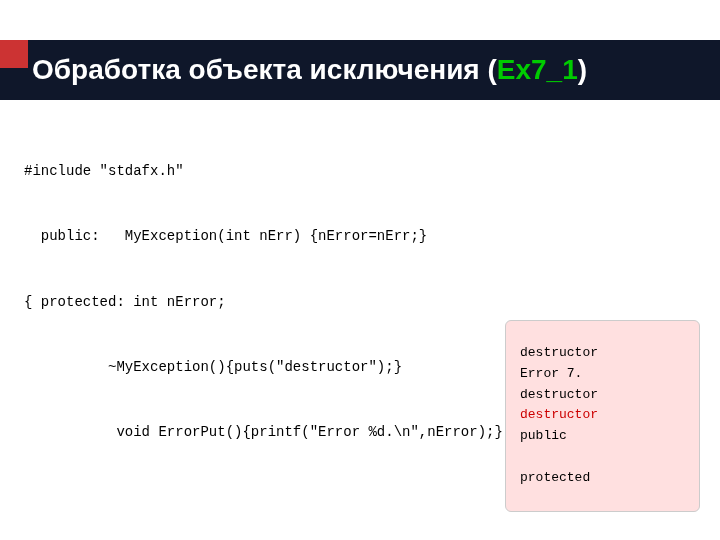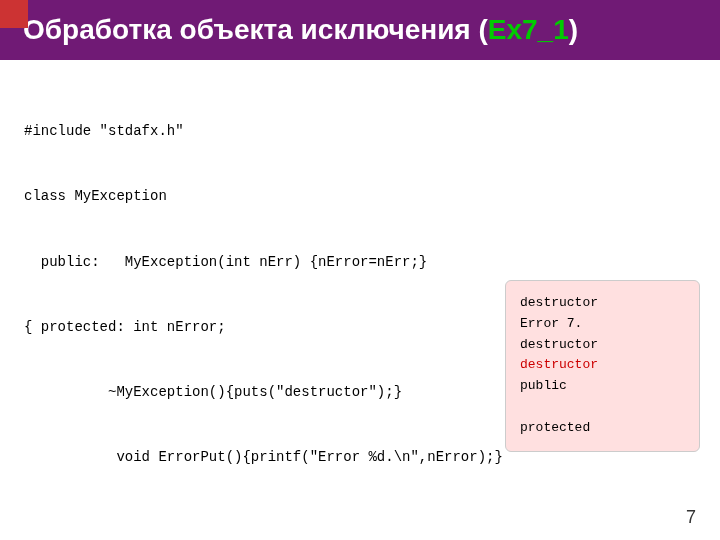--- a/index.html
+++ b/index.html
@@ -14,25 +14,26 @@
 
     .slide {
       width: 720px;
       height: 540px;
       background: #ffffff;
       position: relative;
       padding: 0;
     }
 
     .title-bar {
-      background: #701a75;
+      background: #0f172a;
       width: 100%;
-      padding: 14px 20px 14px 23px;
+      padding: 14px 20px 14px 32px;
       display: flex;
       align-items: center;
+      margin-top: 40px;
     }
 
     .title-bar h1 {
       color: #ffffff;
       font-size: 28px;
       font-weight: bold;
       font-family: Arial, sans-serif;
     }
 
     .title-highlight {
@@ -57,21 +58,21 @@
     }
 
     .output-box {
       position: absolute;
       top: 220px;
       right: 20px;
       width: 195px;
       background: #ffe0e0;
       border: 1px solid #cccccc;
       border-radius: 6px;
-      padding: 12px 14px;
+      padding: 22px 14px;
       font-family: 'Courier New', Courier, monospace;
       font-size: 13px;
       line-height: 1.6;
       color: #000000;
     }
 
     .output-line-red { color: #cc0000; }
 
     .slide-number {
       position: absolute;
@@ -99,21 +100,20 @@
 
   <div class="title-bar">
     <h1>
       <span>Обработка объекта исключения (</span><span class="title-highlight">Ex7_1</span><span>)</span>
     </h1>
   </div>
 
   <div class="content-area">
     <div class="code-block">
       <span class="code-line">#include "stdafx.h"</span>
-      <span class="code-line">class MyException</span>
       <span class="code-line">  public:   MyException(int nErr) {nError=nErr;}</span>
       <span class="code-line">{ protected: int nError;</span>
       <span class="code-line">          ~MyException(){puts("destructor");}</span>
       <span class="code-line">           void ErrorPut(){printf("Error %d.\n",nError);}</span>
       
       
       
       
       
       

